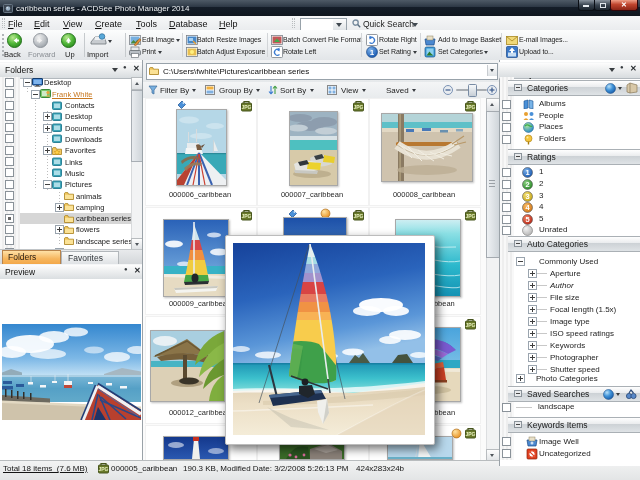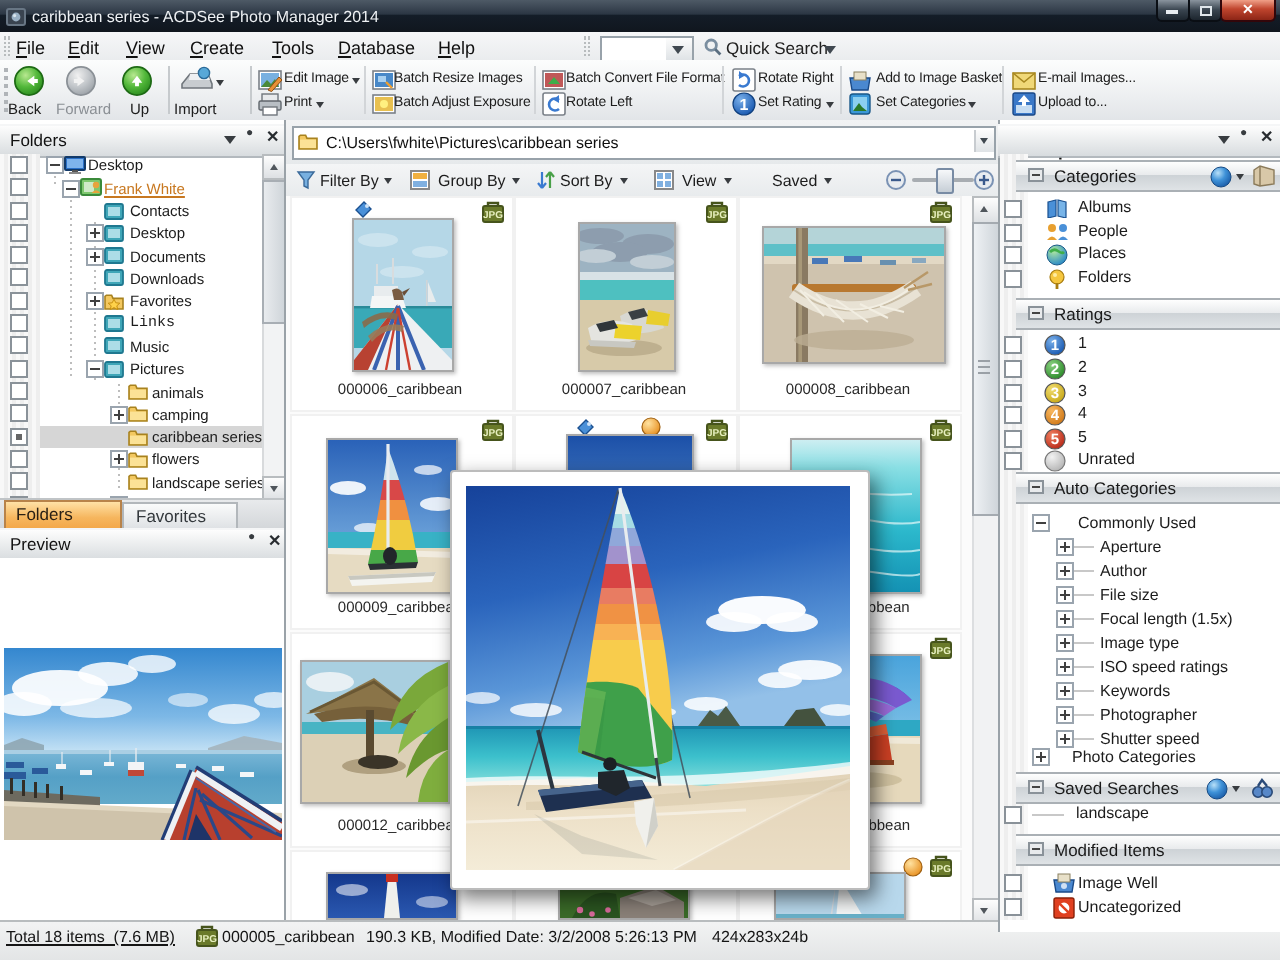--- a/index.html
+++ b/index.html
@@ -350,21 +350,21 @@
     <svg width="9" height="9" viewBox="0 0 9 9">
       <rect x="0.5" y="0.5" width="8" height="8" fill="#fff" stroke="#8a9299"></rect>
     </svg>
   </div>
 <div class="ab" style="left:52px;top:157px;width:11px;height:10px;">
     <svg width="10" height="9" viewBox="0 0 10 9">
       <rect x="0.5" y="1" width="9" height="7.5" rx="1" fill="#3fa6b8" stroke="#1f7890" stroke-width="0.9"></rect>
       <rect x="2" y="2.5" width="6" height="4.5" fill="#bfe6ee" opacity="0.85"></rect>
     </svg>
   </div>
-<div class="ab tx" style="left:65px;top:158px;font-size:7.5px;font-family:Liberation Mono, monospace;">Links</div>
+<div class="ab tx" style="left:65px;top:158px;font-size:7.5px;">Links</div>
 <div class="ab" style="left:5px;top:157px;width:9px;height:9px;">
     <svg width="9" height="9" viewBox="0 0 9 9">
       <rect x="0.5" y="0.5" width="8" height="8" fill="#fff" stroke="#8a9299"></rect>
     </svg>
   </div>
 <div class="ab" style="left:52px;top:168px;width:11px;height:10px;">
     <svg width="10" height="9" viewBox="0 0 10 9">
       <rect x="0.5" y="1" width="9" height="7.5" rx="1" fill="#3fa6b8" stroke="#1f7890" stroke-width="0.9"></rect>
       <rect x="2" y="2.5" width="6" height="4.5" fill="#bfe6ee" opacity="0.85"></rect>
     </svg>
@@ -1257,21 +1257,21 @@
 <div class="ab" style="left:537px;top:273px;width:10px;height:1px;background:#c8c8c8;"></div>
 <div class="ab tx" style="left:550px;top:269px;">Aperture</div>
 <div class="ab" style="left:528px;top:281px;width:8px;height:8px;">
     <svg width="9" height="9" viewBox="0 0 9 9">
       <rect x="0.5" y="0.5" width="8" height="8" fill="#fff" stroke="#9aa4ae" shape-rendering="crispEdges"></rect>
       <rect x="2" y="4" width="5" height="1" fill="#404040"></rect>
       <rect x="4" y="2" width="1" height="5" fill="#404040"></rect>
     </svg>
   </div>
 <div class="ab" style="left:537px;top:285px;width:10px;height:1px;background:#c8c8c8;"></div>
-<div class="ab tx" style="left:550px;top:281px;">Author</div>
+<div class="ab tx" style="left:550px;top:281px;font-style:italic;">Author</div>
 <div class="ab" style="left:528px;top:293px;width:8px;height:8px;">
     <svg width="9" height="9" viewBox="0 0 9 9">
       <rect x="0.5" y="0.5" width="8" height="8" fill="#fff" stroke="#9aa4ae" shape-rendering="crispEdges"></rect>
       <rect x="2" y="4" width="5" height="1" fill="#404040"></rect>
       <rect x="4" y="2" width="1" height="5" fill="#404040"></rect>
     </svg>
   </div>
 <div class="ab" style="left:537px;top:297px;width:10px;height:1px;background:#c8c8c8;"></div>
 <div class="ab tx" style="left:550px;top:293px;">File size</div>
 <div class="ab" style="left:528px;top:305px;width:8px;height:8px;">
@@ -1371,21 +1371,21 @@
   </div>
 <div class="ab" style="left:516px;top:407px;width:16px;height:1px;background:#c8c8c8;"></div>
 <div class="ab tx" style="left:538px;top:402px;">landscape</div>
 <div class="ab sechdr" style="left:508px;top:417px;width:132px;height:14px;"></div>
 <div class="ab" style="left:514px;top:421px;width:8px;height:7px;">
     <svg width="8" height="7" viewBox="0 0 8 7">
       <rect x="0.5" y="0.5" width="7" height="6" fill="#e8eaec" stroke="#8a9299"></rect>
       <line x1="2" y1="3.5" x2="6" y2="3.5" stroke="#444"></line>
     </svg>
   </div>
-<div class="ab tx" style="left:527px;top:420px;font-size:8.5px;color:#1a1a1a;">Modified Items</div>
+<div class="ab tx" style="left:527px;top:420px;font-size:8.5px;color:#1a1a1a;">Keywords Items</div>
 <div class="ab" style="left:502px;top:437px;width:9px;height:9px;">
     <svg width="9" height="9" viewBox="0 0 9 9">
       <rect x="0.5" y="0.5" width="8" height="8" fill="#fff" stroke="#8a9299"></rect>
     </svg>
   </div>
 <div class="ab" style="left:526px;top:436px;width:12px;height:12px;">
     <svg width="12" height="11" viewBox="0 0 12 11">
       <path d="M1 4 L11 4 L10 10 L2 10 Z" fill="#4a88d0" stroke="#1a4a88" stroke-width="0.7"></path>
       <rect x="3" y="1" width="6" height="4" fill="#e8e0c8" stroke="#8a8060" stroke-width="0.5"></rect>
       <circle cx="6" cy="7" r="1.5" fill="#cfe0f4"></circle>

